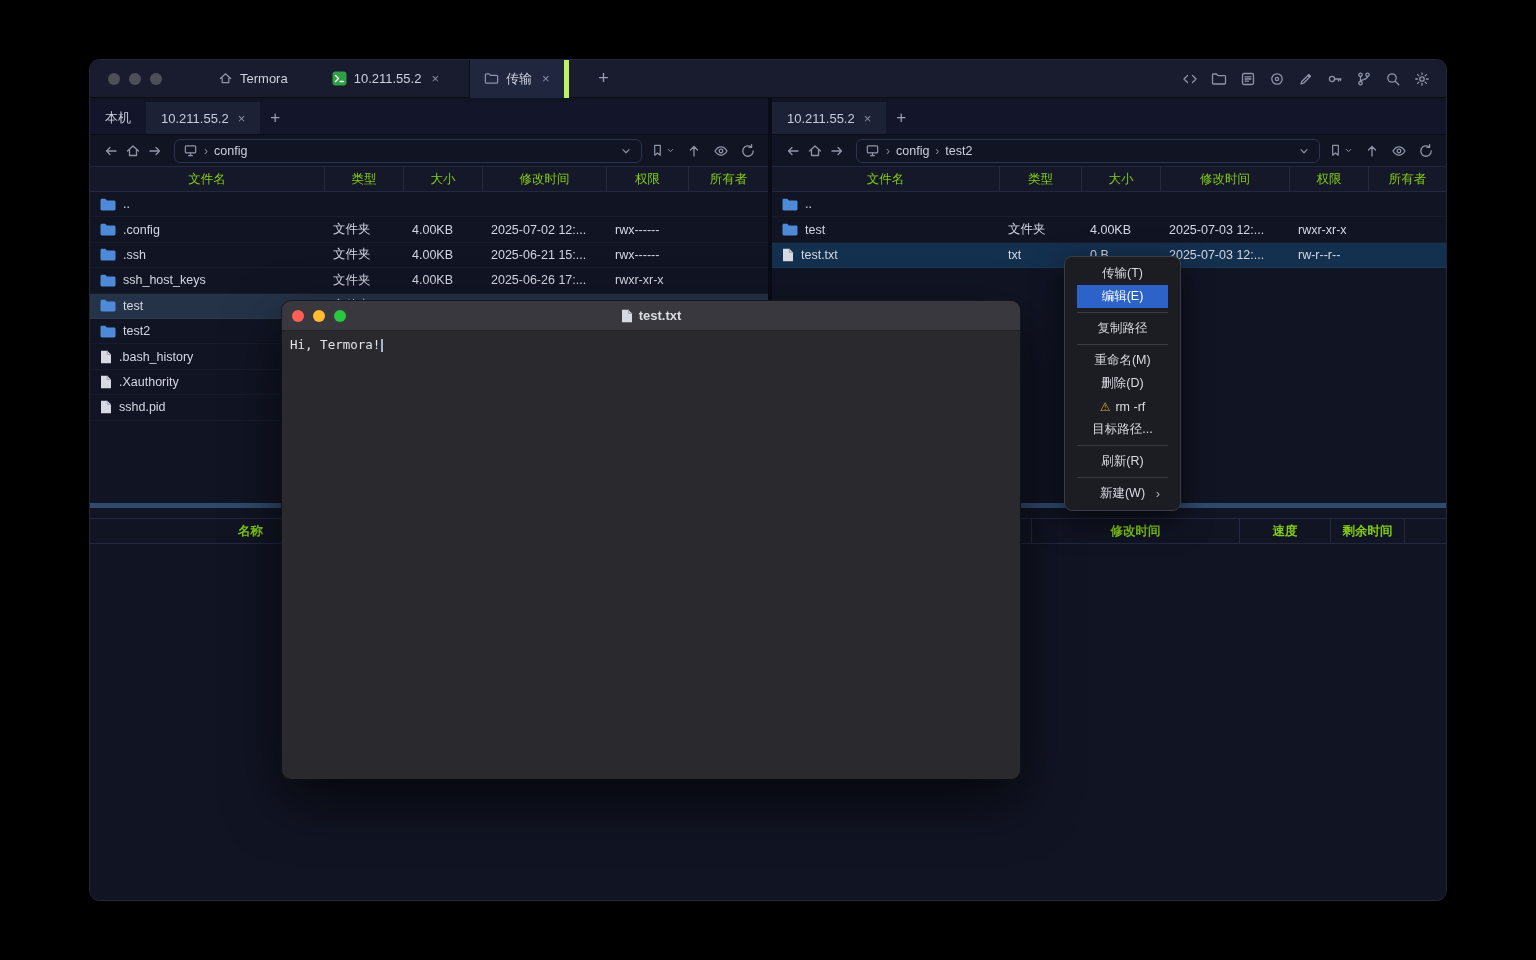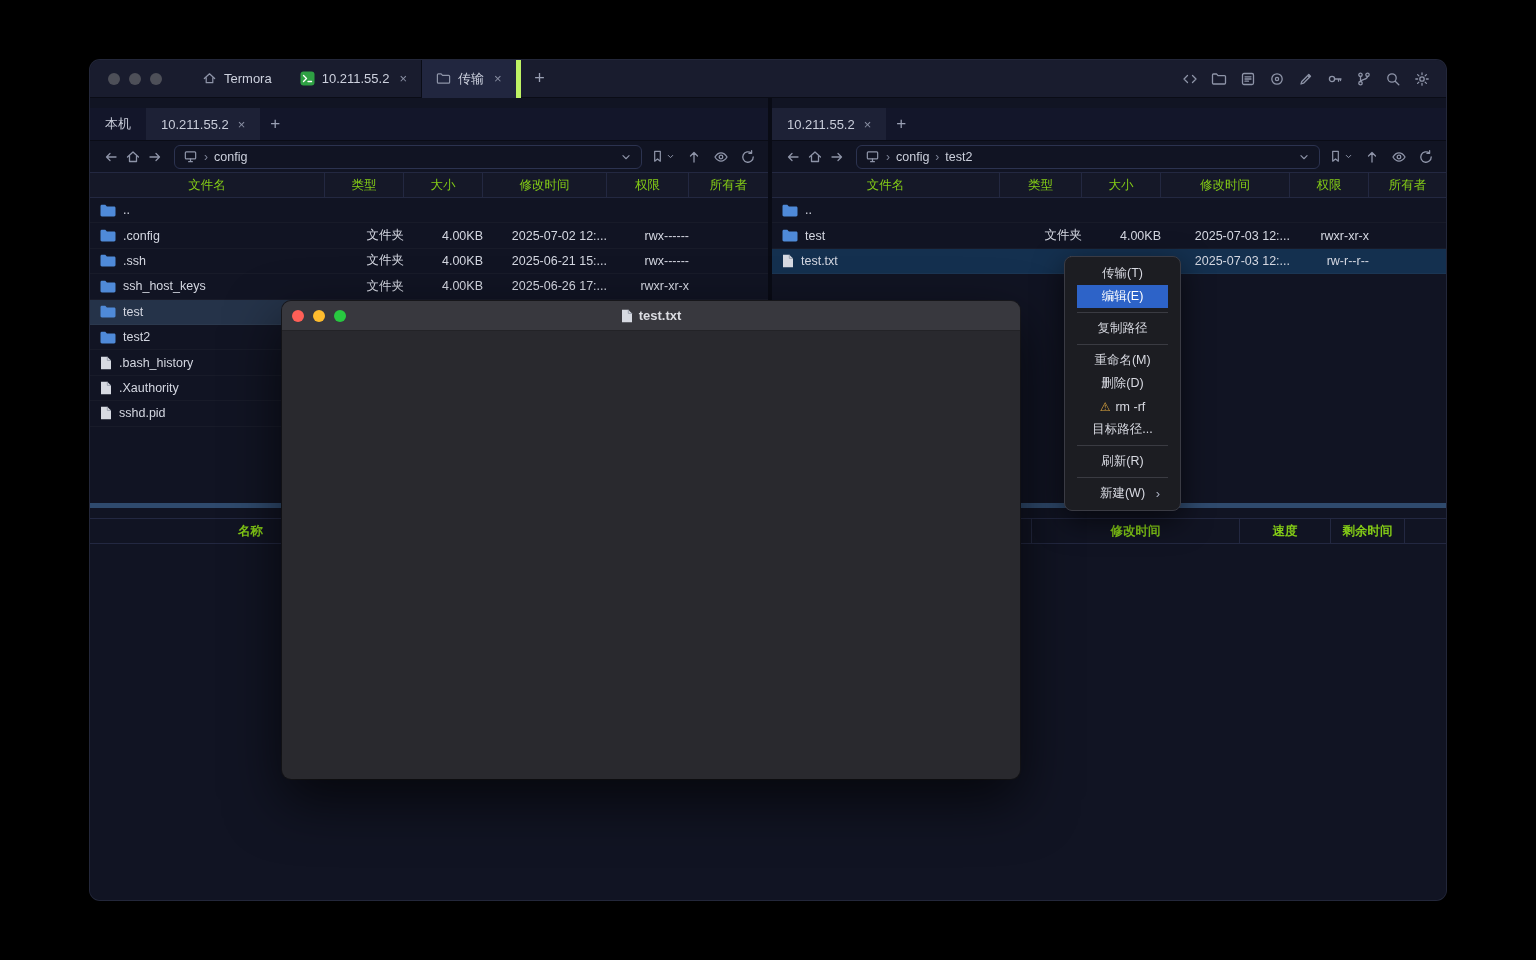--- a/index.html
+++ b/index.html
@@ -7,36 +7,36 @@
               font-family:"Liberation Sans", sans-serif; }
   .stage { position:relative; width:1536px; height:960px; background:#000; }
 
   
   .app { position:absolute; left:90px; top:60px; width:1356px; height:840px;
          background:#111423; border-radius:10px; overflow:hidden;
          box-shadow:0 0 0 1px #23273a, 0 14px 50px rgba(0,0,0,.75); }
 
   
   .titlebar { height:38px; display:flex; align-items:center; background:#191c2e;
-              border-bottom:1px solid #0a0c16; padding-left:18px; }
+              border-bottom:1px solid #0a0c16; padding-left:18px;gap:16px; }
   .lights { display:flex; gap:9px; margin-right:26px; }
   .light { width:12px; height:12px; border-radius:50%; background:#4d4f58; }
   .mtab { height:38px; display:flex; align-items:center; gap:7px; padding:0 14px;
           font-size:13px; color:#cdd1de; white-space:nowrap; }
   .mtab.active { background:#21263f; border-left:1px solid #0a0c16; border-right:5px solid #bef264;justify-content:flex-end; }
   .xclose { color:#8a90a4; font-size:13px; margin-left:3px; }
   .plusbtn { margin-left:6px; width:26px; text-align:center; color:#9aa0b4; font-size:18px; }
   .tb-icons { margin-left:auto; display:flex; gap:13px; padding-right:16px; align-items:center; }
   .si { display:block; }
   .si path, .si rect, .si circle, .si line {
     stroke:#8e94a8; fill:none; stroke-width:1.3; stroke-linecap:round; stroke-linejoin:round; }
 
   
   .panels { position:absolute; top:38px; left:0; width:1356px; height:405px; }
-  .panel { position:absolute; top:10px; height:100%; overflow:hidden; background:#111423;text-align:right; }
+  .panel { position:absolute; top:4px; height:100%; overflow:hidden; background:#111423; }
   .panel.left  { left:0;   width:678px; }
   .panel.right { left:682px; width:674px; }
   .vsplit { position:absolute; left:678px; top:38px; width:4px; height:410px; background:#090b15; z-index:3; }
 
   .ptabs { display:flex; height:33px; background:#13162a; border-bottom:1px solid #0a0c16; }
   .ptab { height:100%; display:flex; align-items:center; gap:6px; padding:0 15px;
           font-size:13px; color:#c9cdda; }
   .ptab.active { background:#1d2136; }
   .pplus { width:30px; display:flex; align-items:center; justify-content:center; color:#9aa0b4; font-size:17px; }
 
@@ -642,15 +642,18 @@
             </svg>
         </span>
         <span class="etitle-text">test.txt</span>
       </div>
       <div class="elights">
         <span class="elight" style="background:#ff5f57"></span>
         <span class="elight" style="background:#febc2e"></span>
         <span class="elight" style="background:#28c840"></span>
       </div>
     </div>
+    <div class="ebody">
+      <span>Hi, Termora!</span><span class="cursor"></span>
+    </div>
   </div>
 
 </div>
 
 </body></html>

